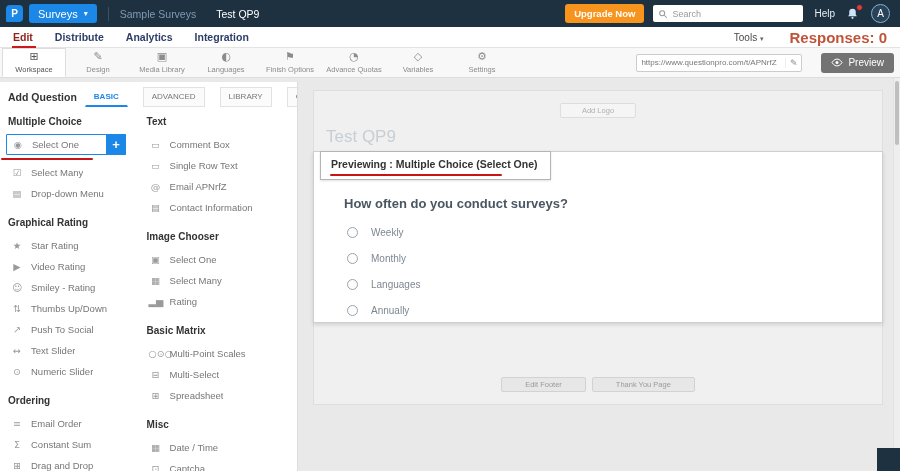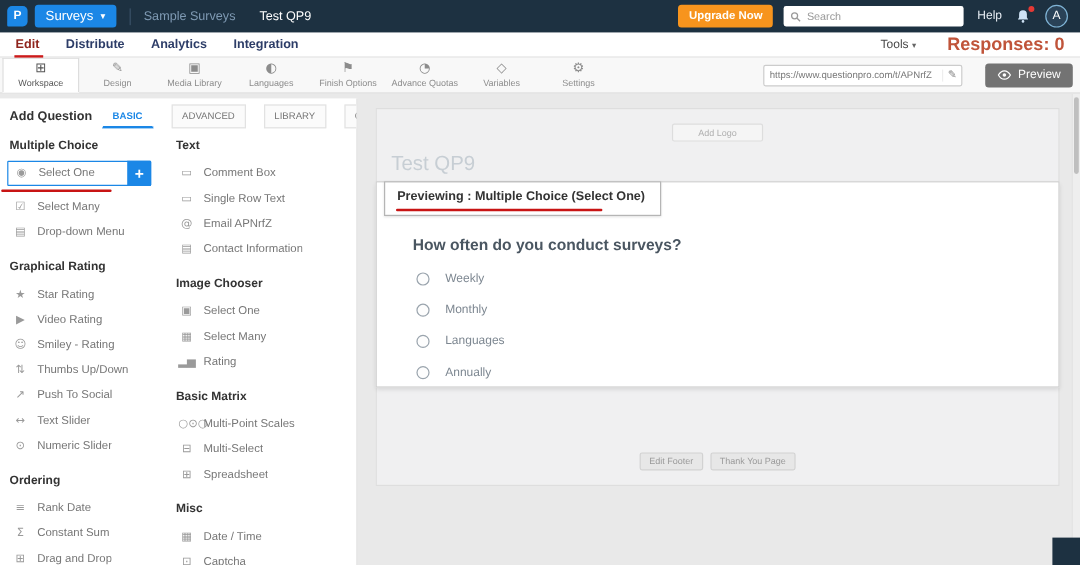--- a/index.html
+++ b/index.html
@@ -105,21 +105,21 @@
                     padding:6px 12px 9px 10px; font-size:10.5px; font-weight:bold; color:#333;
                     box-shadow:0 1px 2px rgba(0,0,0,0.12); white-space:nowrap; }
   .annotate-line { position:absolute; left:9px; bottom:3px; width:172px; height:2px; background:#c81414;
                    border-radius:1px; display:block; }
   .question-text { position:absolute; left:30px; top:44px; font-size:13px; font-weight:bold; color:#4a5661; }
   .options { position:absolute; left:33px; top:73px; }
   .opt { display:flex; align-items:center; gap:13px; height:14px; margin-bottom:12px; cursor:pointer; }
   .radio { width:11px; height:11px; border:1px solid #9aa4ad; border-radius:50%; background:#fdfdfd; flex:none; }
   .opt-label { font-size:10px; color:#7d8791; }
   .footer-chips { position:absolute; left:0; right:0; bottom:12px; display:flex; justify-content:center; gap:6px; }
-  .chip { font-size:7.5px; color:#9a9a9a; background:#e7e7e7; border:1px solid #d2d2d2; padding:2px 7px;
+  .chip { font-size:7.5px; color:#9a9a9a; background:#e7e7e7; border:1px solid #d2d2d2; padding:2px 23px;
           border-radius:2px; cursor:pointer; white-space:nowrap; }
   .scrollbar { position:absolute; right:0; top:0; bottom:0; width:7px; background:#eeeeee;
                border-left:1px solid #e2e2e2; }
   .scrollbar .thumb { margin:3px 1px; height:64px; background:#bfbfbf; border-radius:3px; }
   .feedback-tab { position:absolute; right:0; bottom:0; width:23px; height:23px; background:#1d3141; cursor:pointer; }
 </style>
 </head>
 <body>
 
 <header class="topbar">
@@ -321,21 +321,21 @@
             </div>
 
         </div>
       </div>
       <div class="pgroup">
         <div class="pghead">Ordering</div>
         <div class="pitems">
 
             <div class="pitem">
               <span class="pi-icon">≡</span>
-              <span class="pi-label">Rank Date</span>
+              <span class="pi-label">Email Order</span>
 
             </div>
 
             <div class="pitem">
               <span class="pi-icon">Σ</span>
               <span class="pi-label">Constant Sum</span>
 
             </div>
 
             <div class="pitem">

